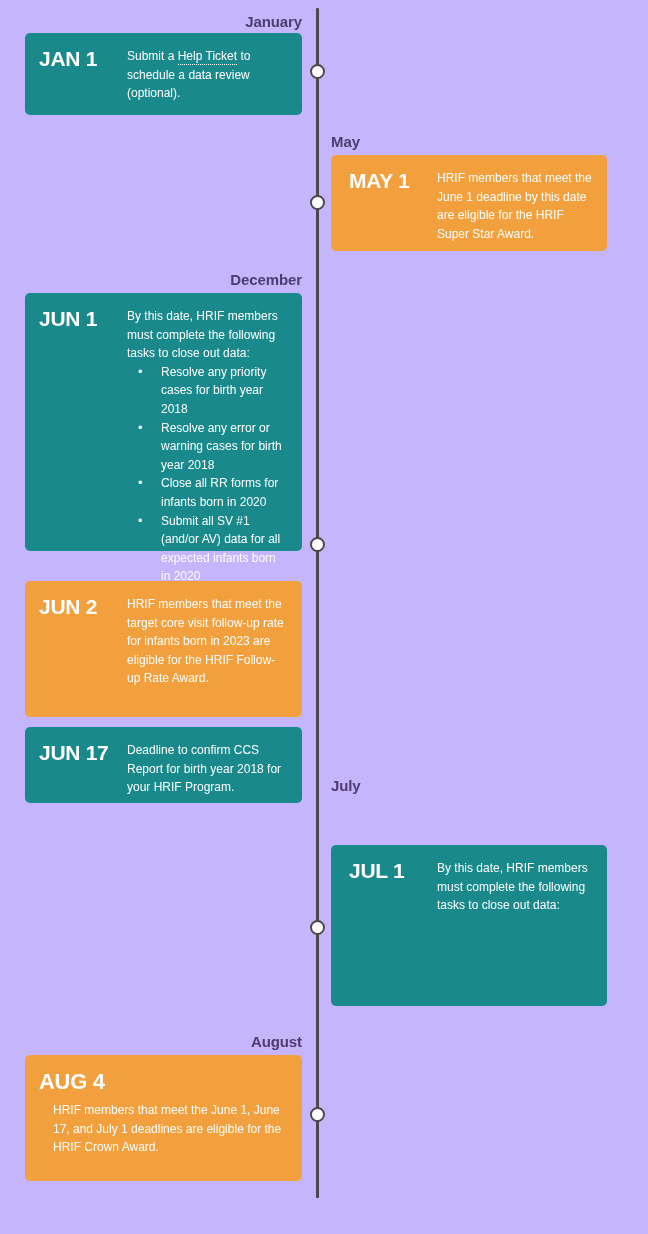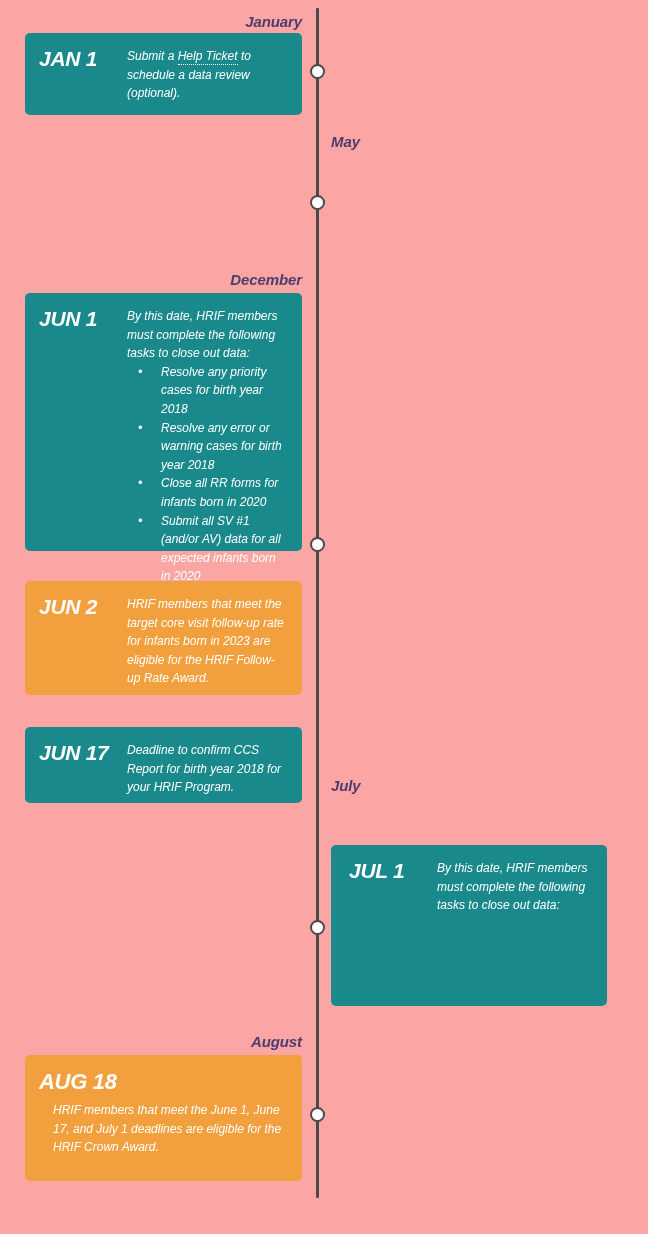--- a/index.html
+++ b/index.html
@@ -9,22 +9,21 @@
     height: 1234px;
     background: #ffffff;
     font-family: "Liberation Sans", sans-serif;
     overflow: hidden;
   }
 
   #timeline-root {
     position: relative;
     width: 648px;
     height: 1234px;
-    background: #fca5a5;
-    font-style: italic;
+    background: #c4b5fd;
   }
 
   
   .axis-line {
     position: absolute;
     left: 316px;
     top: 8px;
     width: 3px;
     height: 1190px;
     background: #4a4a4a;
@@ -145,37 +144,43 @@
     <div class="event-date">JAN 1</div>
     <div class="event-body">
       <p>
         <span>Submit a </span><a class="help-link" href="#">Help Ticket</a><span> to schedule a data review (optional).</span>
       </p>
     </div>
   </div>
 
   <div class="month-label right" style="top:134px">May</div>
 
+  <div class="event-card right orange" style="top:155px; height:96px">
+    <div class="event-date">MAY 1</div>
+    <div class="event-body">
+      <p>HRIF members that meet the June 1 deadline by this date are eligible for the HRIF Super Star Award.</p>
+    </div>
+  </div>
 
   <div class="month-label left" style="top:272px">December</div>
 
   <div class="event-card left teal" style="top:293px; height:258px">
     <div class="event-date">JUN 1</div>
     <div class="event-body">
       <p>By this date, HRIF members must complete the following tasks to close out data:</p>
       <ul>
         <li>Resolve any priority cases for birth year 2018</li>
         <li>Resolve any error or warning cases for birth year 2018</li>
         <li>Close all RR forms for infants born in 2020</li>
         <li>Submit all SV #1 (and/or AV) data for all expected infants born in 2020</li>
       </ul>
     </div>
   </div>
 
-  <div class="event-card left orange" style="top:581px; height:114px">
+  <div class="event-card left orange" style="top:581px; height:136px">
     <div class="event-date">JUN 2</div>
     <div class="event-body">
       <p>HRIF members that meet the target core visit follow-up rate for infants born in 2023 are eligible for the HRIF Follow-up Rate Award.</p>
     </div>
   </div>
 
   <div class="event-card left teal" style="top:727px; height:76px">
     <div class="event-date">JUN 17</div>
     <div class="event-body">
       <p>Deadline to confirm CCS Report for birth year 2018 for your HRIF Program.</p>
@@ -187,19 +192,19 @@
   <div class="event-card right teal" style="top:845px; height:161px">
     <div class="event-date">JUL 1</div>
     <div class="event-body">
       <p>By this date, HRIF members must complete the following tasks to close out data:</p>
     </div>
   </div>
 
   <div class="month-label left" style="top:1034px">August</div>
 
   <div class="event-card left orange stacked" style="top:1055px; height:126px">
-    <div class="event-date">AUG 18</div>
+    <div class="event-date">AUG 4</div>
     <div class="event-body">
       <p>HRIF members that meet the June 1, June 17, and July 1 deadlines are eligible for the HRIF Crown Award.</p>
     </div>
   </div>
 
 </div>
 
 </body></html>

